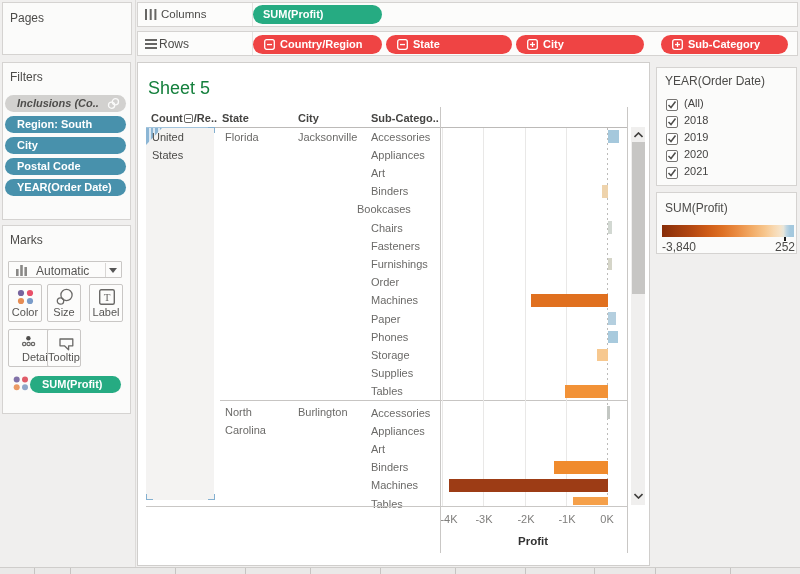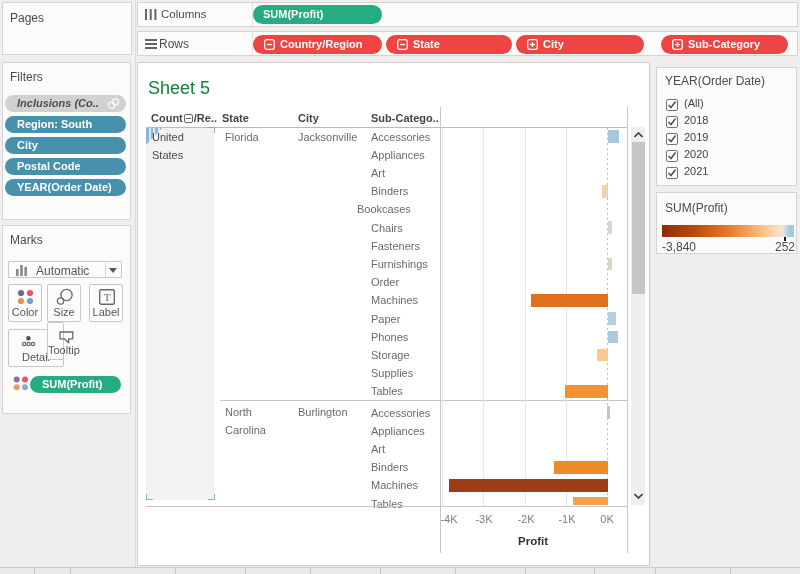--- a/index.html
+++ b/index.html
@@ -83,21 +83,21 @@
 
 <div class="mbtn" style="left:8px; top:329px; width:56px; height:38px;">
   <svg class="abs" style="left:11px; top:4px;" width="16" height="13" viewBox="0 0 16 13">
     <circle cx="8.4" cy="4.3" r="2.2" fill="#4f4e4c"></circle>
     <circle cx="4.2" cy="10" r="1.7" fill="none" stroke="#6a6967" stroke-width="1.2"></circle>
     <circle cx="8.6" cy="10" r="1.7" fill="none" stroke="#6a6967" stroke-width="1.2"></circle>
     <circle cx="13" cy="10" r="1.7" fill="none" stroke="#6a6967" stroke-width="1.2"></circle>
   </svg>
   <div class="cap">Detail</div>
 </div>
-<div class="mbtn" style="left:47px; top:322px; width:17px; height:38px;">
+<div class="mbtn" style="left:47px; top:329px; width:34px; height:38px;">
   <svg class="abs" style="left:11px; top:8px;" width="15" height="13" viewBox="0 0 15 13">
     <path d="M1 1 H13.8 V7.8 H9.6 V11.8 L5.4 7.8 H1 Z" fill="none" stroke="#6a6967" stroke-width="1.3" stroke-linejoin="round"></path>
   </svg>
   <div class="cap">Tooltip</div>
 </div>
 
 <svg class="abs" style="left:13px; top:376px;" width="16" height="15" viewBox="0 0 16 15">
   <circle cx="3.7" cy="3.5" r="3" fill="#8172a8"></circle>
     <circle cx="12" cy="3.5" r="3" fill="#e05c68"></circle>
   <circle cx="3.7" cy="11.3" r="3" fill="#eb9a64"></circle>

